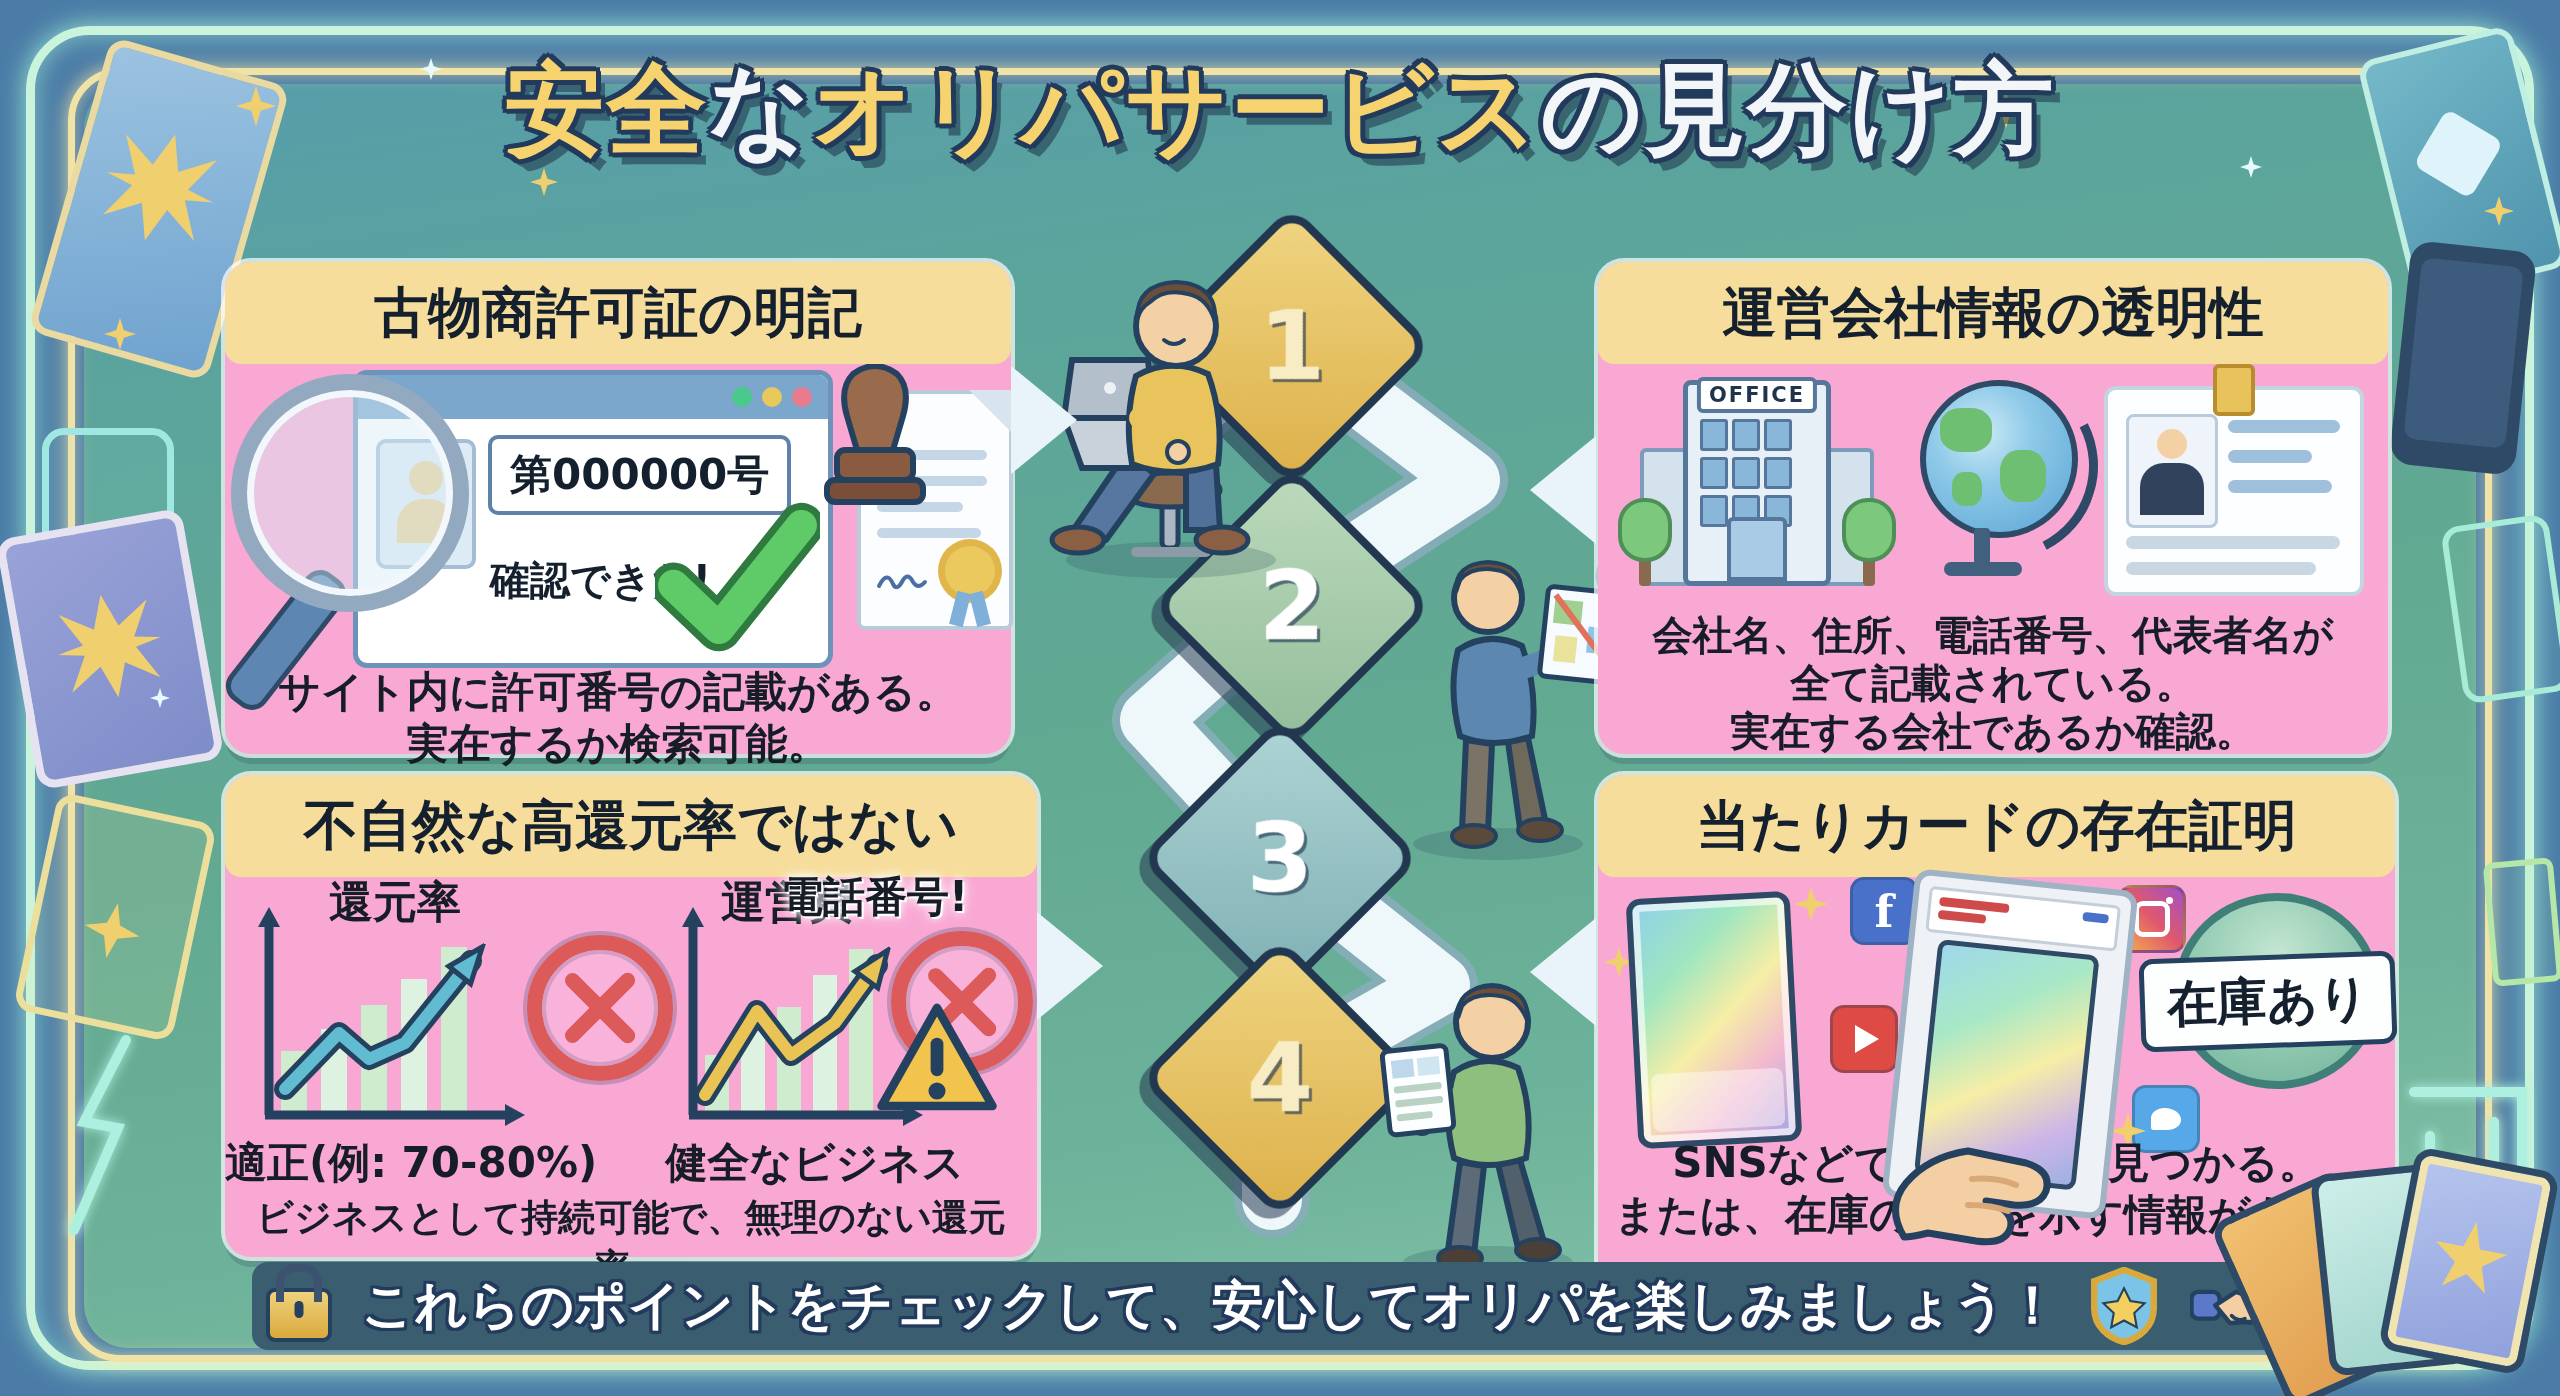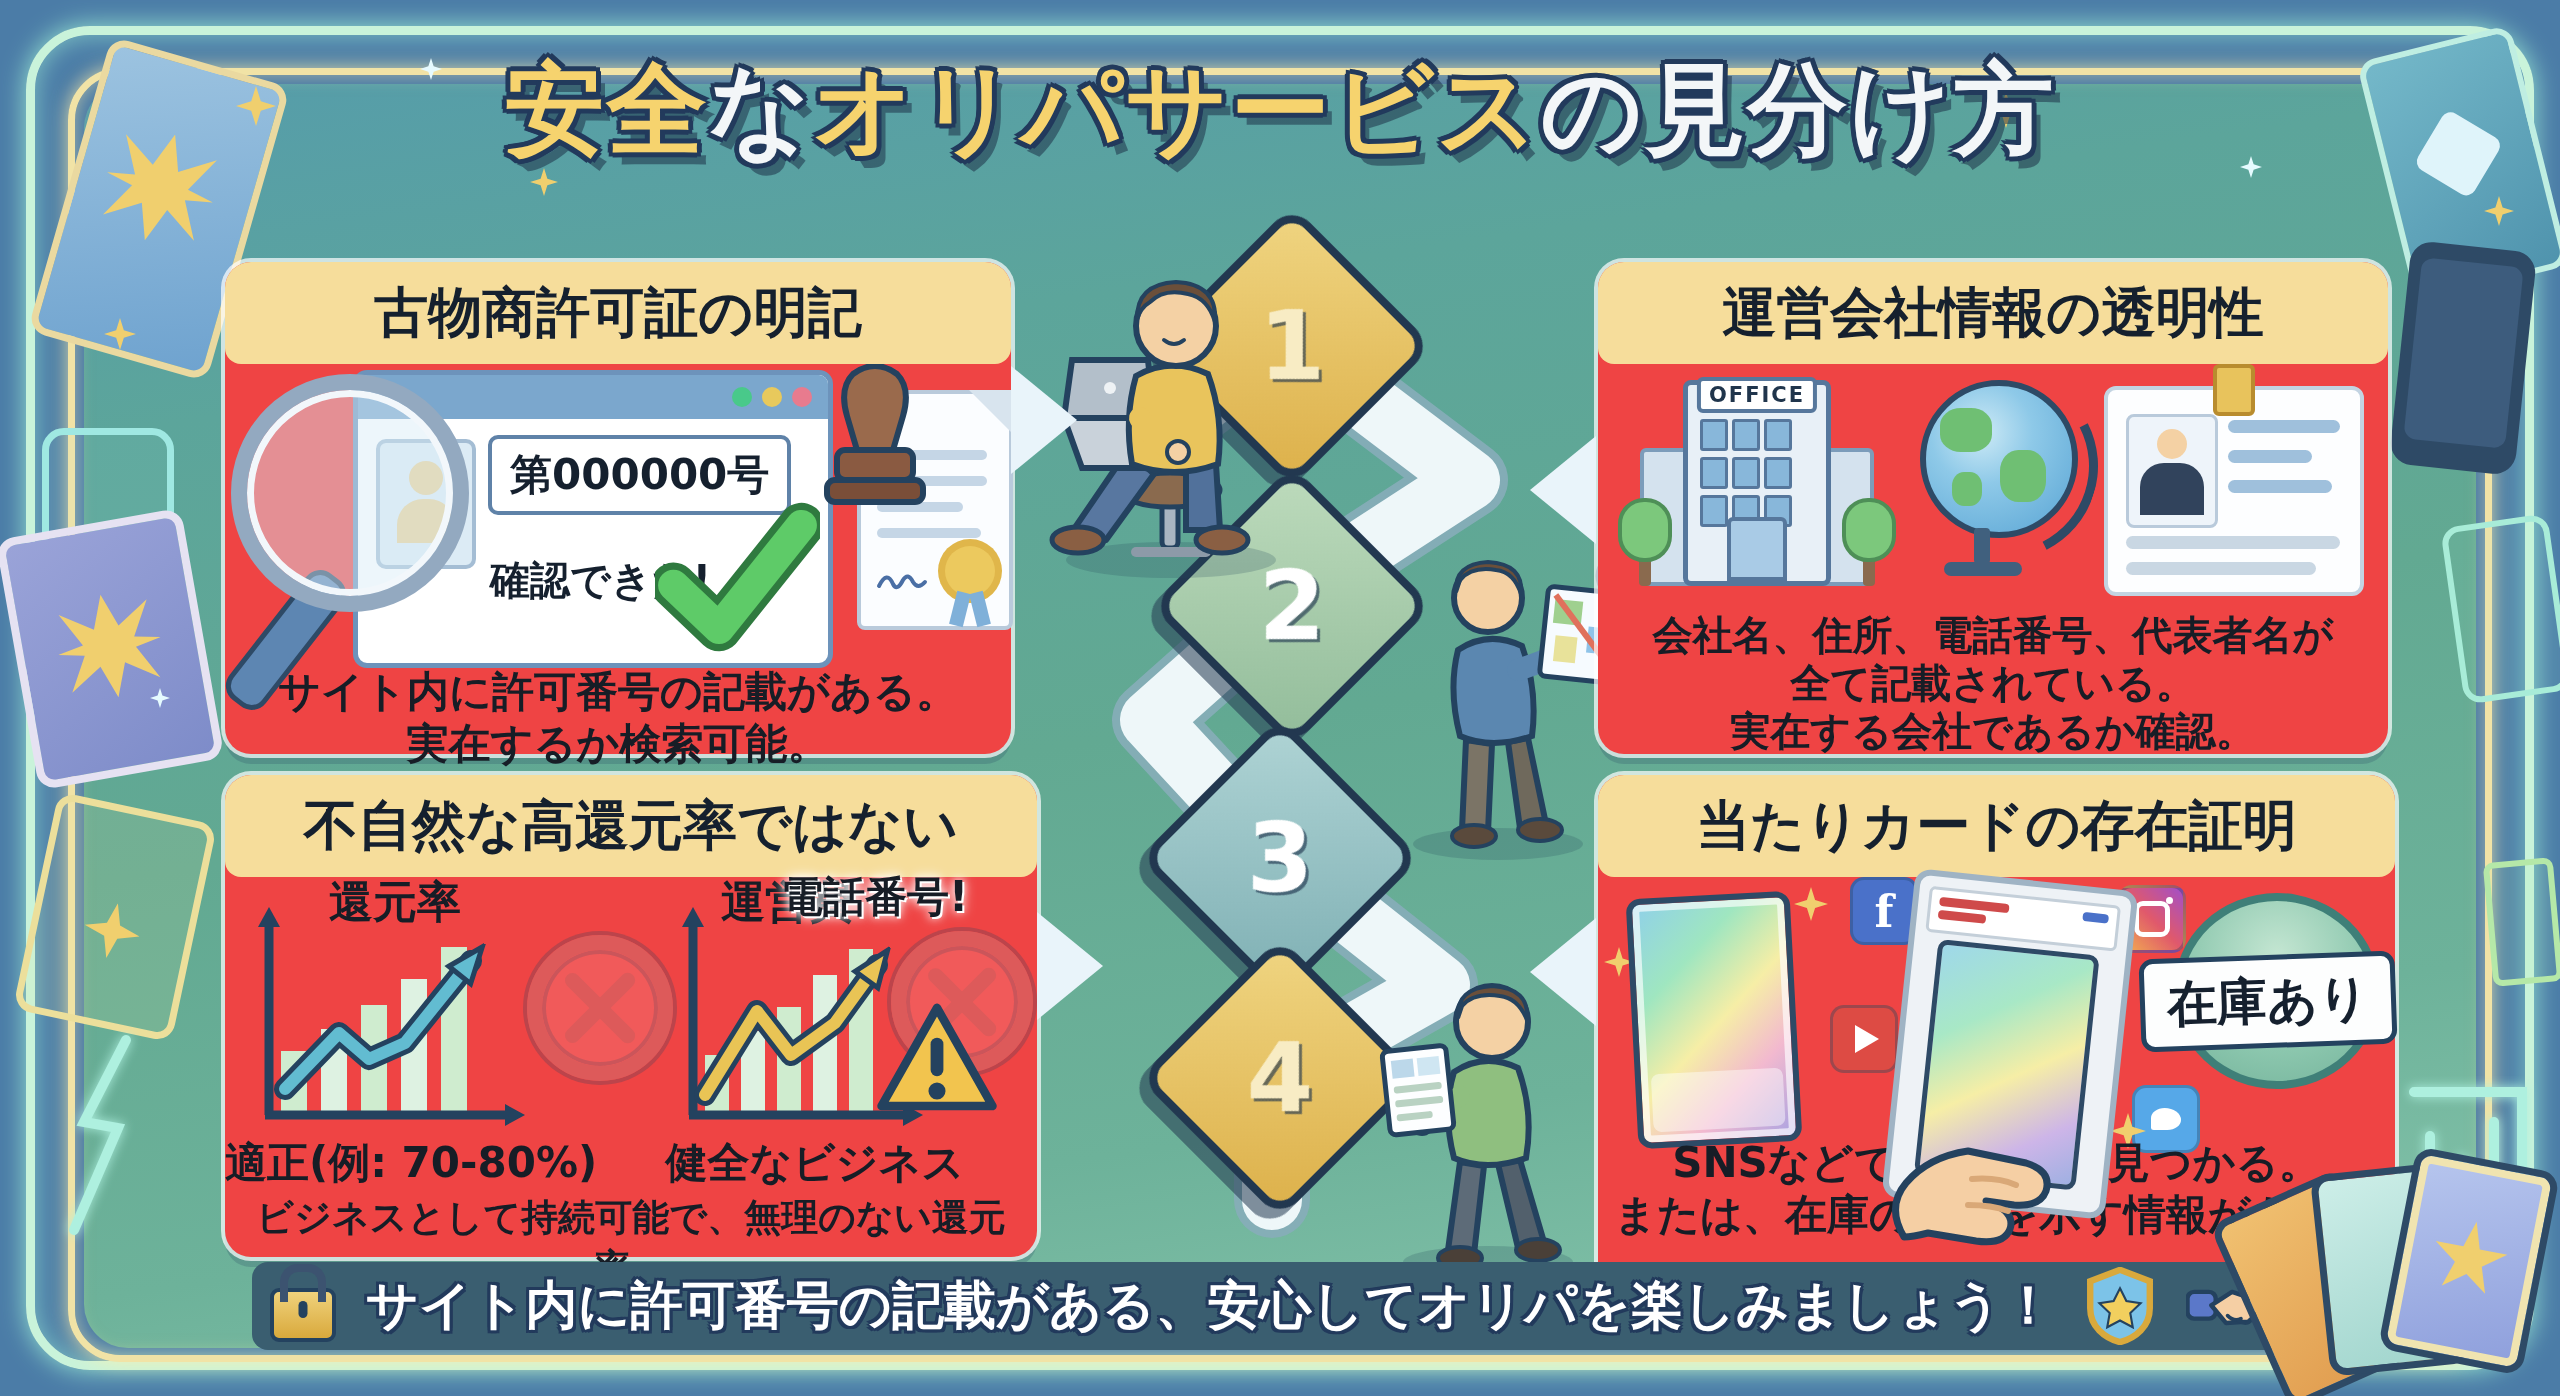--- a/index.html
+++ b/index.html
@@ -19,21 +19,21 @@
   .star8c{clip-path:polygon(50% 0%,62% 32%,93% 12%,75% 45%,100% 50%,75% 55%,93% 88%,62% 68%,50% 100%,38% 68%,7% 88%,25% 55%,0% 50%,25% 45%,7% 12%,38% 32%);}
   .star4c{clip-path:polygon(50% 0%,62% 38%,100% 50%,62% 62%,50% 100%,38% 62%,0% 50%,38% 38%);}
   .star5c{clip-path:polygon(50% 0%,61% 35%,98% 35%,68% 57%,79% 91%,50% 70%,21% 91%,32% 57%,2% 35%,39% 35%);}
   .sparkle{position:absolute;background:#f0cf6e;}
   .sparkle.white{background:#e6fbff;}
   
   .title{position:absolute;left:0;right:0;top:44px;text-align:center;font-size:100px;font-weight:900;letter-spacing:2px;
     text-shadow:5px 0 #223a5c,-5px 0 #223a5c,0 5px #223a5c,0 -5px #223a5c,4px 4px #223a5c,-4px 4px #223a5c,4px -4px #223a5c,-4px -4px #223a5c,9px 12px 0 rgba(24,40,64,.5);}
   .t-gold{color:#f6d36e;} .t-white{color:#f3f6f8;}
   
-  .info-box{position:absolute;background:#ef4444;border-radius:26px;
+  .info-box{position:absolute;background:#f9a8d4;border-radius:26px;
     box-shadow:0 0 0 4px rgba(255,255,255,.7),0 10px 0 rgba(36,66,95,.22);}
   .box-header{height:102px;background:#f6dd9b;border-radius:26px 26px 16px 16px;display:flex;align-items:center;justify-content:center;
     font-size:54px;font-weight:900;color:#15202e;}
   .box-body{position:relative;height:calc(100% - 102px);}
   .cap{position:absolute;left:0;right:0;text-align:center;font-weight:900;color:#171d26;}
   
   .browser{position:absolute;left:128px;top:6px;width:470px;height:288px;background:#ffffff;border:5px solid #6d93bb;border-radius:14px;overflow:hidden;}
   .browser-bar{height:44px;background:#7ba7cd;position:relative;}
   .bdot{position:absolute;top:12px;width:20px;height:20px;border-radius:50%;}
   .id-thumb{position:absolute;left:18px;top:64px;width:92px;height:122px;background:#dcebf5;border:4px solid #a4bdd4;border-radius:10px;}
@@ -447,21 +447,21 @@
         <div class="stock-ellipse"></div>
         <div class="stock-label">在庫あり</div>
       </div>
       <div class="cap" style="top:258px;font-size:42px;">SNSなどで当選報告が見つかる。</div>
       <div class="cap" style="top:310px;font-size:42px;">または、在庫の存在を示す情報がある。</div>
     </div>
   </div>
 
   <div class="footer-bar">
     <div class="lock"></div>
-    <div class="footer-text">サイト内に許可番号の記載がある、安心してオリパを楽しみましょう！</div>
+    <div class="footer-text">これらのポイントをチェックして、安心してオリパを楽しみましょう！</div>
     <svg width="72" height="78" viewBox="0 0 100 110">
       <path d="M50 4 L92 20 V58 C92 84 72 100 50 106 C28 100 8 84 8 58 V20 Z" fill="#7cc3e8" stroke="#d9a93c" stroke-width="9"></path>
       <path d="M50 30 l9 18 20 3 -14.5 14 3.5 20 -18 -9.5 -18 9.5 3.5 -20 -14.5 -14 20 -3 z" fill="#f2cf5e" stroke="#24425f" stroke-width="3"></path>
     </svg>
     <svg width="104" height="68" viewBox="0 0 140 90">
       <rect x="2" y="26" width="38" height="36" rx="9" fill="#5b78c9" stroke="#24425f" stroke-width="6"></rect>
       <rect x="100" y="26" width="38" height="36" rx="9" fill="#5b78c9" stroke="#24425f" stroke-width="6"></rect>
       <path d="M34 44 L62 26 L86 34 L108 44 L84 66 L54 68 Z" fill="#f5cfa4" stroke="#24425f" stroke-width="6" stroke-linejoin="round"></path>
       <path d="M56 58 q9 9 18 4" fill="none" stroke="#24425f" stroke-width="5" stroke-linecap="round"></path>
       <path d="M70 64 q9 7 16 2" fill="none" stroke="#24425f" stroke-width="5" stroke-linecap="round"></path>

